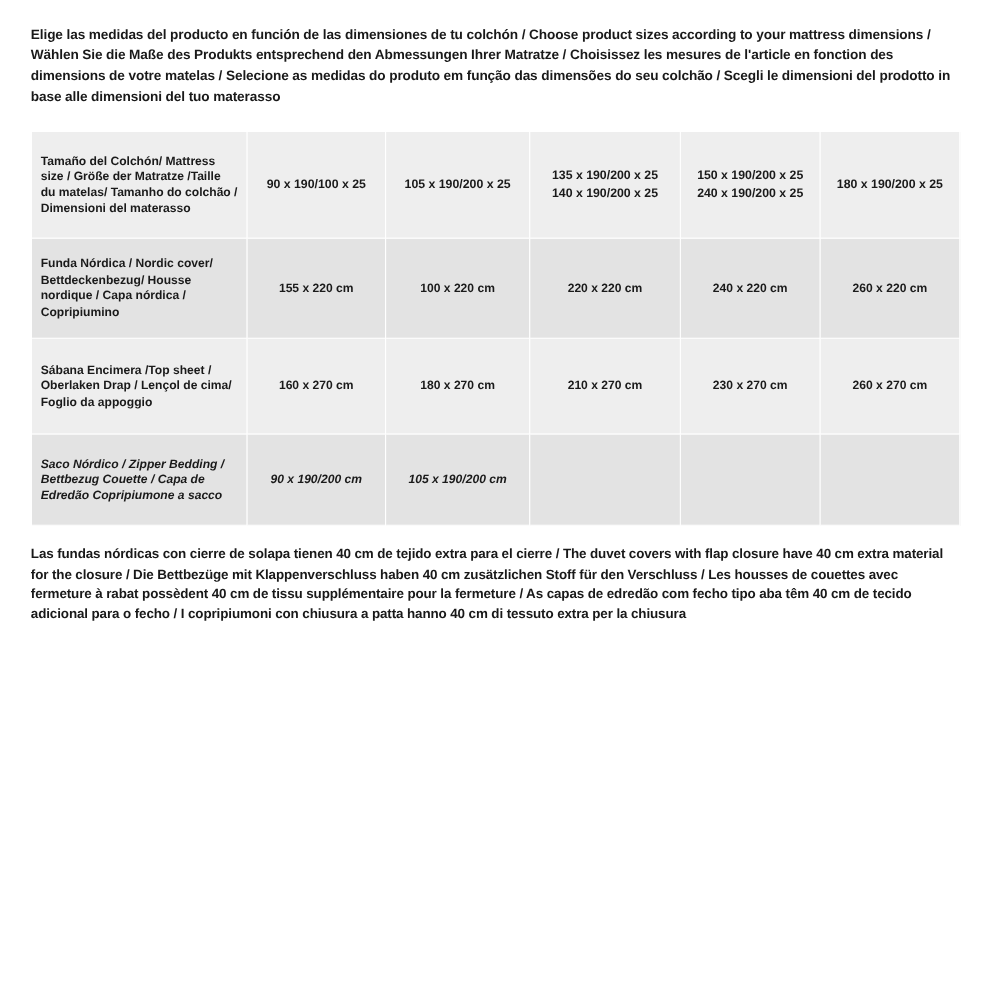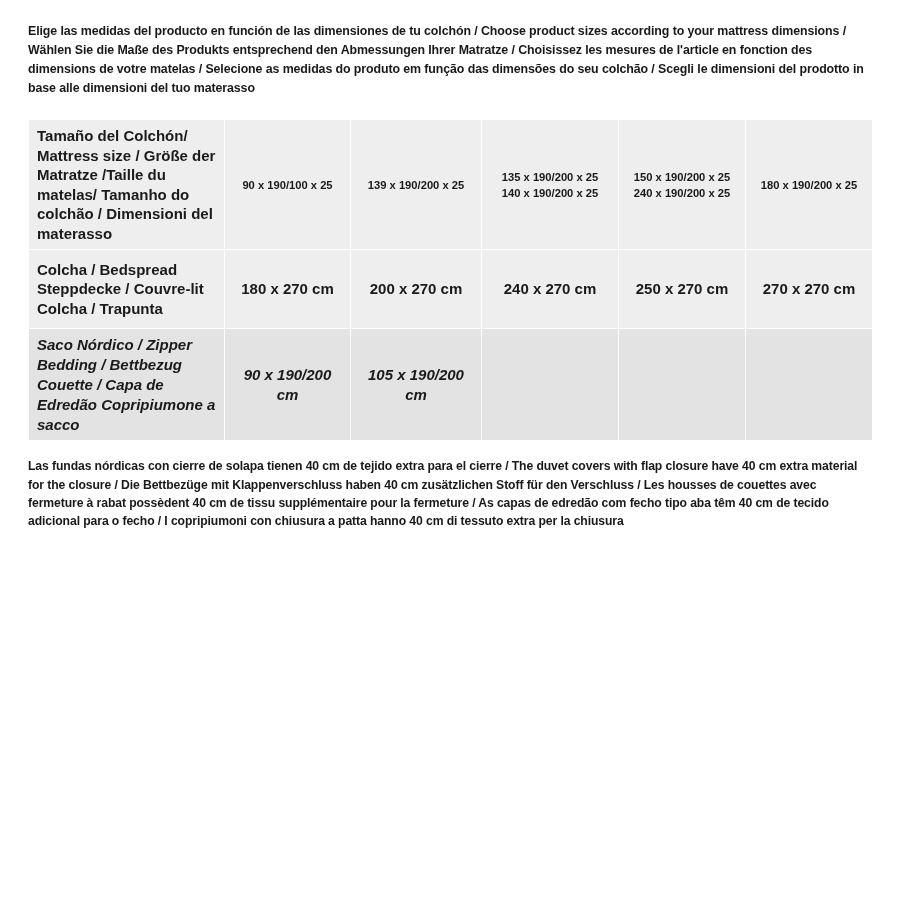--- a/index.html
+++ b/index.html
@@ -31,21 +31,21 @@
     letter-spacing: -0.1px;
   }
   table.sizes {
     width: 844px;
     border-collapse: collapse;
     table-layout: fixed;
   }
   table.sizes td {
     border: 1px solid #ffffff;
     vertical-align: middle;
-    font-size: 15px;
+    font-size: 11px;
     font-weight: bold;
     color: #1a1a1a;
     padding: 6px 8px;
     line-height: 1.32;
   }
   
   col.c0 { width: 196px; }
   col.c1 { width: 126px; }
   col.c2 { width: 131px; }
   col.c3 { width: 137px; }
@@ -98,41 +98,49 @@
         <col class="c1">
         <col class="c2">
         <col class="c3">
         <col class="c4">
         <col class="c5">
     </colgroup>
     <tbody>
       <tr class="row-light hdr-row">
         <td class="label">Tamaño del Colchón/ Mattress size / Größe der Matratze /Taille du matelas/ Tamanho do colchão / Dimensioni del materasso</td>
         <td class="val">90 x 190/100 x 25</td>
-        <td class="val">139 x 190/200 x 25</td>
+        <td class="val">105 x 190/200 x 25</td>
         <td class="val" style="white-space:pre-line">135 x 190/200 x 25
 140 x 190/200 x 25</td>
         <td class="val" style="white-space:pre-line">150 x 190/200 x 25
 240 x 190/200 x 25</td>
         <td class="val">180 x 190/200 x 25</td>
       </tr>
 
+      <tr class="row-dark r-nordic">
+        <td class="label">Funda Nórdica /  Nordic cover/ Bettdeckenbezug/ Housse nordique / Capa nórdica / Copripiumino</td>
+        <td class="val">155 x 220 cm</td>
+        <td class="val">100 x 220 cm</td>
+        <td class="val">220 x 220 cm</td>
+        <td class="val">240 x 220 cm</td>
+        <td class="val">260 x 220 cm</td>
+      </tr>
+
+      <tr class="row-light r-top">
+        <td class="label">Sábana Encimera /Top sheet / Oberlaken Drap / Lençol de cima/ Foglio da appoggio</td>
+        <td class="val">160 x 270 cm</td>
+        <td class="val">180 x 270 cm</td>
+        <td class="val">210 x 270 cm</td>
+        <td class="val">230 x 270 cm</td>
+        <td class="val">260 x 270 cm</td>
+      </tr>
 
 
 
 
-
-      <tr class="row-light r-bedspread">
-        <td class="label">Colcha / Bedspread Steppdecke / Couvre-lit Colcha / Trapunta</td>
-        <td class="val">180 x 270 cm</td>
-        <td class="val">200 x 270 cm</td>
-        <td class="val">240 x 270 cm</td>
-        <td class="val">250 x 270 cm</td>
-        <td class="val">270 x 270 cm</td>
-      </tr>
 
       <tr class="row-dark r-zipper">
         <td class="label">Saco Nórdico / Zipper Bedding / Bettbezug Couette  / Capa de Edredão Copripiumone a sacco</td>
         <td class="val">90 x 190/200 cm</td>
         <td class="val">105 x 190/200 cm</td>
         <td class="val"></td>
         <td class="val"></td>
         <td class="val"></td>
       </tr>
     </tbody>

